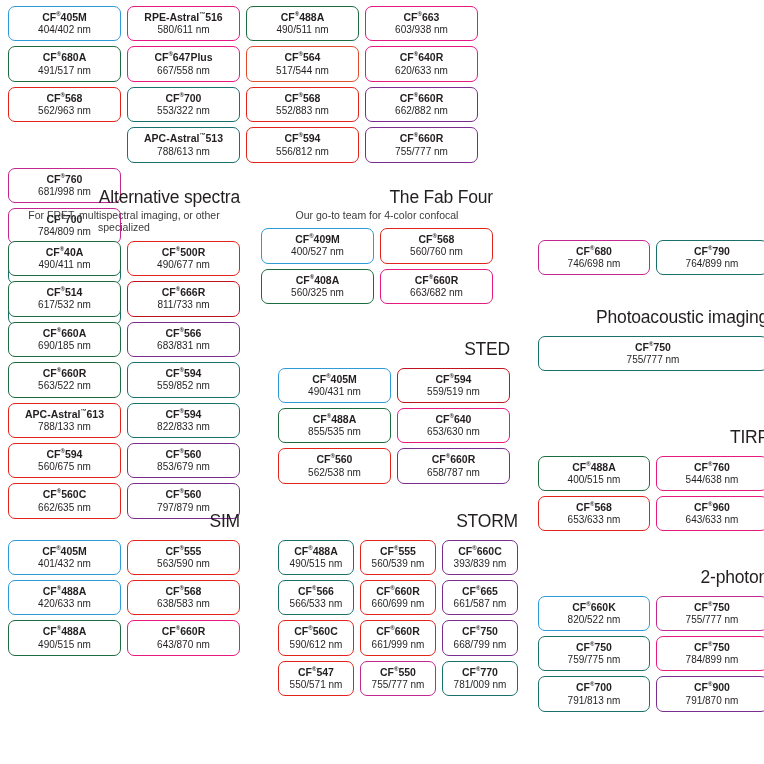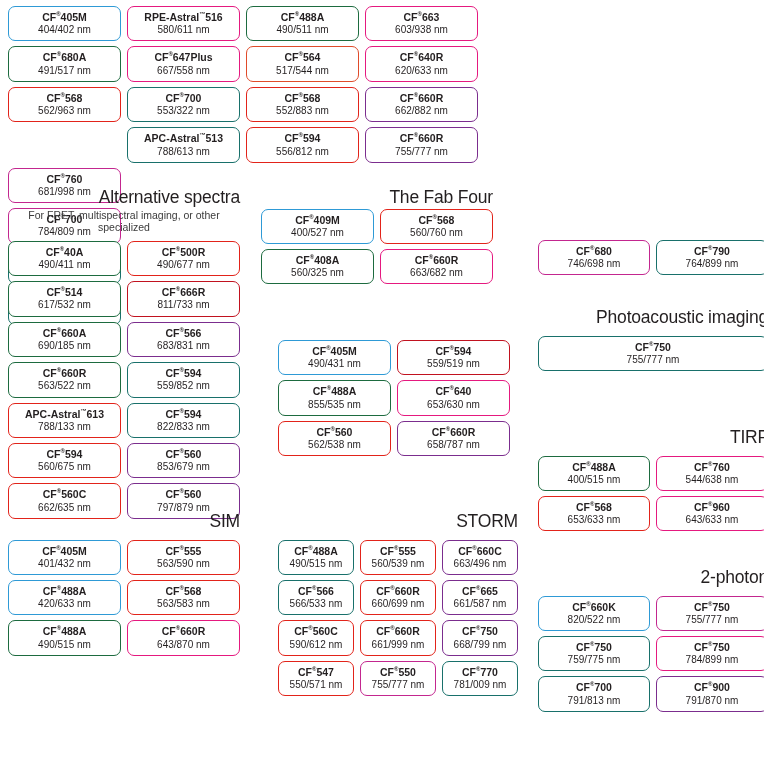--- a/index.html
+++ b/index.html
@@ -230,20 +230,21 @@
           </div>
           <div class="chip c-purple" style="width: 113px;">
             <div class="nm"><span>CF</span><sup>®</sup><span>560</span></div>
             <div class="ex">797/879 nm</div>
           </div>
         </div>
       </div>
     </div>
     <div class="section" style="left: 261px; top: 188px; width: 232px;">
       <div class="sec-title">The Fab Four</div>
+      <div class="sec-sub">Our go-to team for 4-color confocal</div>
       <div class="grid">
         <div class="col" style="margin-right: 6px;">
           <div class="chip c-blue" style="width: 113px;">
             <div class="nm"><span>CF</span><sup>®</sup><span>409M</span></div>
             <div class="ex">400/527 nm</div>
           </div>
           <div class="chip c-green" style="width: 113px;">
             <div class="nm"><span>CF</span><sup>®</sup><span>408A</span></div>
             <div class="ex">560/325 nm</div>
           </div>
@@ -254,20 +255,21 @@
             <div class="ex">560/760 nm</div>
           </div>
           <div class="chip c-pink" style="width: 113px;">
             <div class="nm"><span>CF</span><sup>®</sup><span>660R</span></div>
             <div class="ex">663/682 nm</div>
           </div>
         </div>
       </div>
     </div>
     <div class="section" style="left: 278px; top: 340px; width: 232px;">
+      <div class="sec-title nosub">STED</div>
       <div class="grid">
         <div class="col" style="margin-right: 6px;">
           <div class="chip c-blue" style="width: 113px;">
             <div class="nm"><span>CF</span><sup>®</sup><span>405M</span></div>
             <div class="ex">490/431 nm</div>
           </div>
           <div class="chip c-green" style="width: 113px;">
             <div class="nm"><span>CF</span><sup>®</sup><span>488A</span></div>
             <div class="ex">855/535 nm</div>
           </div>
@@ -309,21 +311,21 @@
             <div class="ex">490/515 nm</div>
           </div>
         </div>
         <div class="col" style="margin-right: 0px;">
           <div class="chip c-red" style="width: 113px;">
             <div class="nm"><span>CF</span><sup>®</sup><span>555</span></div>
             <div class="ex">563/590 nm</div>
           </div>
           <div class="chip c-red" style="width: 113px;">
             <div class="nm"><span>CF</span><sup>®</sup><span>568</span></div>
-            <div class="ex">563/583 nm</div>
+            <div class="ex">638/583 nm</div>
           </div>
           <div class="chip c-pink" style="width: 113px;">
             <div class="nm"><span>CF</span><sup>®</sup><span>660R</span></div>
             <div class="ex">643/870 nm</div>
           </div>
         </div>
       </div>
     </div>
     <div class="section" style="left: 278px; top: 512px; width: 240px;">
       <div class="sec-title nosub">STORM</div>
@@ -360,21 +362,21 @@
             <div class="ex">661/999 nm</div>
           </div>
           <div class="chip c-magenta" style="width: 76px;">
             <div class="nm"><span>CF</span><sup>®</sup><span>550</span></div>
             <div class="ex">755/777 nm</div>
           </div>
         </div>
         <div class="col" style="margin-right: 0px;">
           <div class="chip c-purple" style="width: 76px;">
             <div class="nm"><span>CF</span><sup>®</sup><span>660C</span></div>
-            <div class="ex">663/496 nm</div>
+            <div class="ex">393/839 nm</div>
           </div>
           <div class="chip c-purple" style="width: 76px;">
             <div class="nm"><span>CF</span><sup>®</sup><span>665</span></div>
             <div class="ex">661/587 nm</div>
           </div>
           <div class="chip c-purple" style="width: 76px;">
             <div class="nm"><span>CF</span><sup>®</sup><span>750</span></div>
             <div class="ex">668/799 nm</div>
           </div>
           <div class="chip c-teal" style="width: 76px;">

